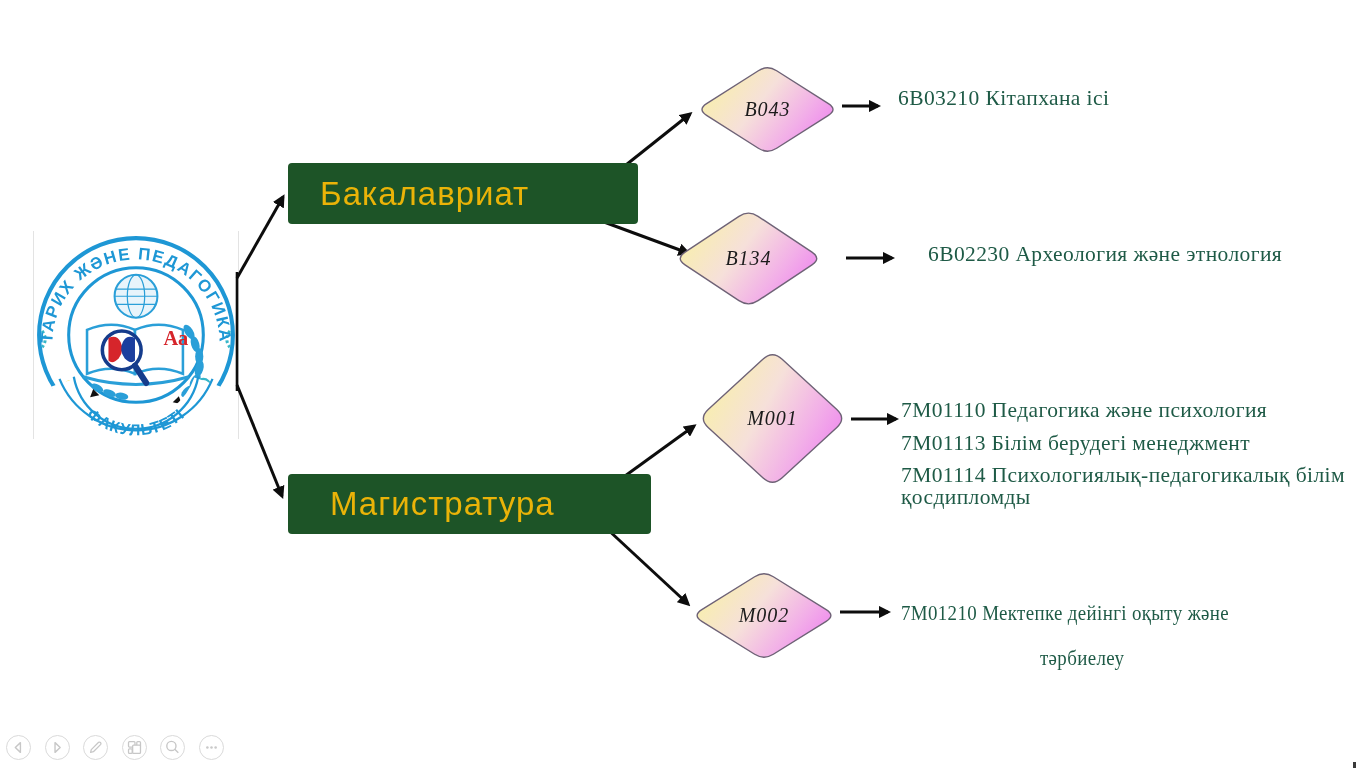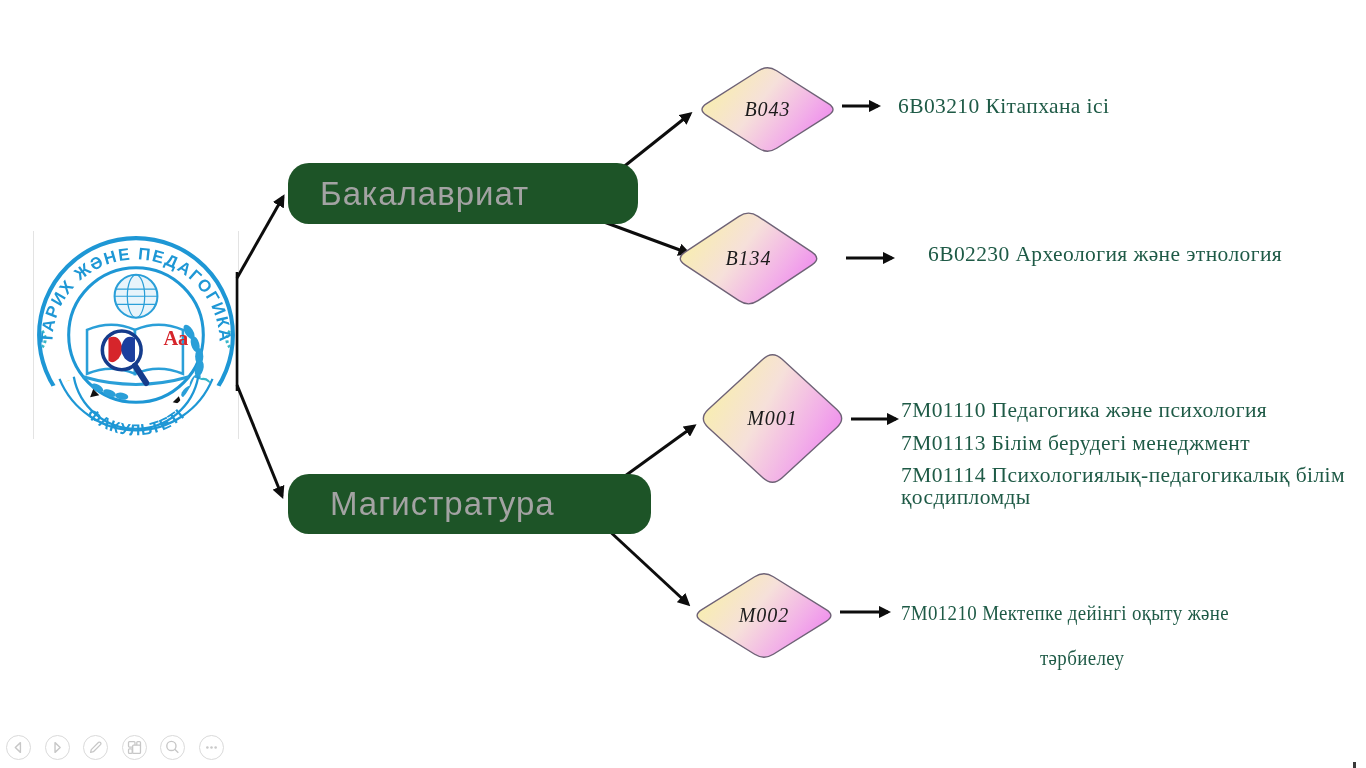--- a/index.html
+++ b/index.html
@@ -3,21 +3,21 @@
 <meta charset="utf-8">
 <style>
   html,body{margin:0;padding:0;background:#fff;}
   .stage{position:relative;width:1366px;height:768px;background:#fff;overflow:hidden;
          font-family:"Liberation Serif",serif;}
   
   .logo-box{position:absolute;left:33px;top:231px;width:204px;height:208px;background:#fff;
             border-left:1px solid #e3e3e3;border-right:1px solid #e3e3e3;}
   .logo-box svg{width:100%;height:100%;display:block;}
   
-  .level-box{position:absolute;background:#1d5427;border-radius:21px;color:#a3a3a3;
+  .level-box{position:absolute;background:#1d5427;border-radius:4px;color:#eab308;
              font-family:"Liberation Sans",sans-serif;display:flex;align-items:center;}
   .level-box.b1{left:288px;top:163px;width:318px;height:61px;padding-left:32px;font-size:33px;letter-spacing:1px;}
   .level-box.b2{left:288px;top:474px;width:321px;height:60px;padding-left:42px;font-size:33px;letter-spacing:1px;}
   
   .diamond{position:absolute;}
   .diamond svg{position:absolute;inset:0;width:100%;height:100%;overflow:visible;}
   .diamond .dcode{position:absolute;inset:0;display:flex;align-items:center;justify-content:center;
                   font-size:20px;color:#1b1b1b;letter-spacing:1px;font-style:italic;}
   .d1{left:696px;top:64px;width:143px;height:91px;}
   .d2{left:674px;top:209px;width:149px;height:99px;}
@@ -161,21 +161,21 @@
     </svg>
     <span class="dcode">M001</span>
   </div>
   <div class="diamond d4">
     <svg viewBox="0 0 100 100" preserveAspectRatio="none">
       <path d="M43.6,7.4 Q50,1 56.4,7.4 L92.6,43.6 Q99,50 92.6,56.4 L56.4,92.6 Q50,99 43.6,92.6 L7.4,56.4 Q1,50 7.4,43.6 Z" fill="url(#diamondGrad)" stroke="#6e6276" stroke-width="1.4" vector-effect="non-scaling-stroke"></path>
     </svg>
     <span class="dcode">M002</span>
   </div>
 
-  <div class="prog" style="left:898px;top:94px;">6B03210 Кітапхана ісі</div>
+  <div class="prog" style="left:898px;top:86px;">6B03210 Кітапхана ісі</div>
   <div class="prog" style="left:904px;top:242px;margin-left:24px;">6B02230 Археология және этнология</div>
   <div class="prog" style="left:901px;top:398px;">7М01110 Педагогика және психология</div>
   <div class="prog" style="left:901px;top:431px;text-align:center;">7М01113 Білім берудегі менеджмент</div>
   <div class="prog wrap" style="left:901px;top:464px;">7М01114 Психологиялық-педагогикалық білім қосдипломды</div>
   <div class="prog narrow" style="left:901px;top:601px;">7М01210 Мектепке дейінгі оқыту және</div>
   <div class="prog narrow" style="left:1040px;top:646px;">тәрбиелеу</div>
 
   <button class="ctrl" style="left:6px;top:735px;">
     <svg viewBox="0 0 25 25">
       <path d="M14.6,7.2 L9,12.5 L14.6,17.8 Z" fill="none" stroke="#c7c7c7" stroke-width="1.5" stroke-linejoin="round"></path>

